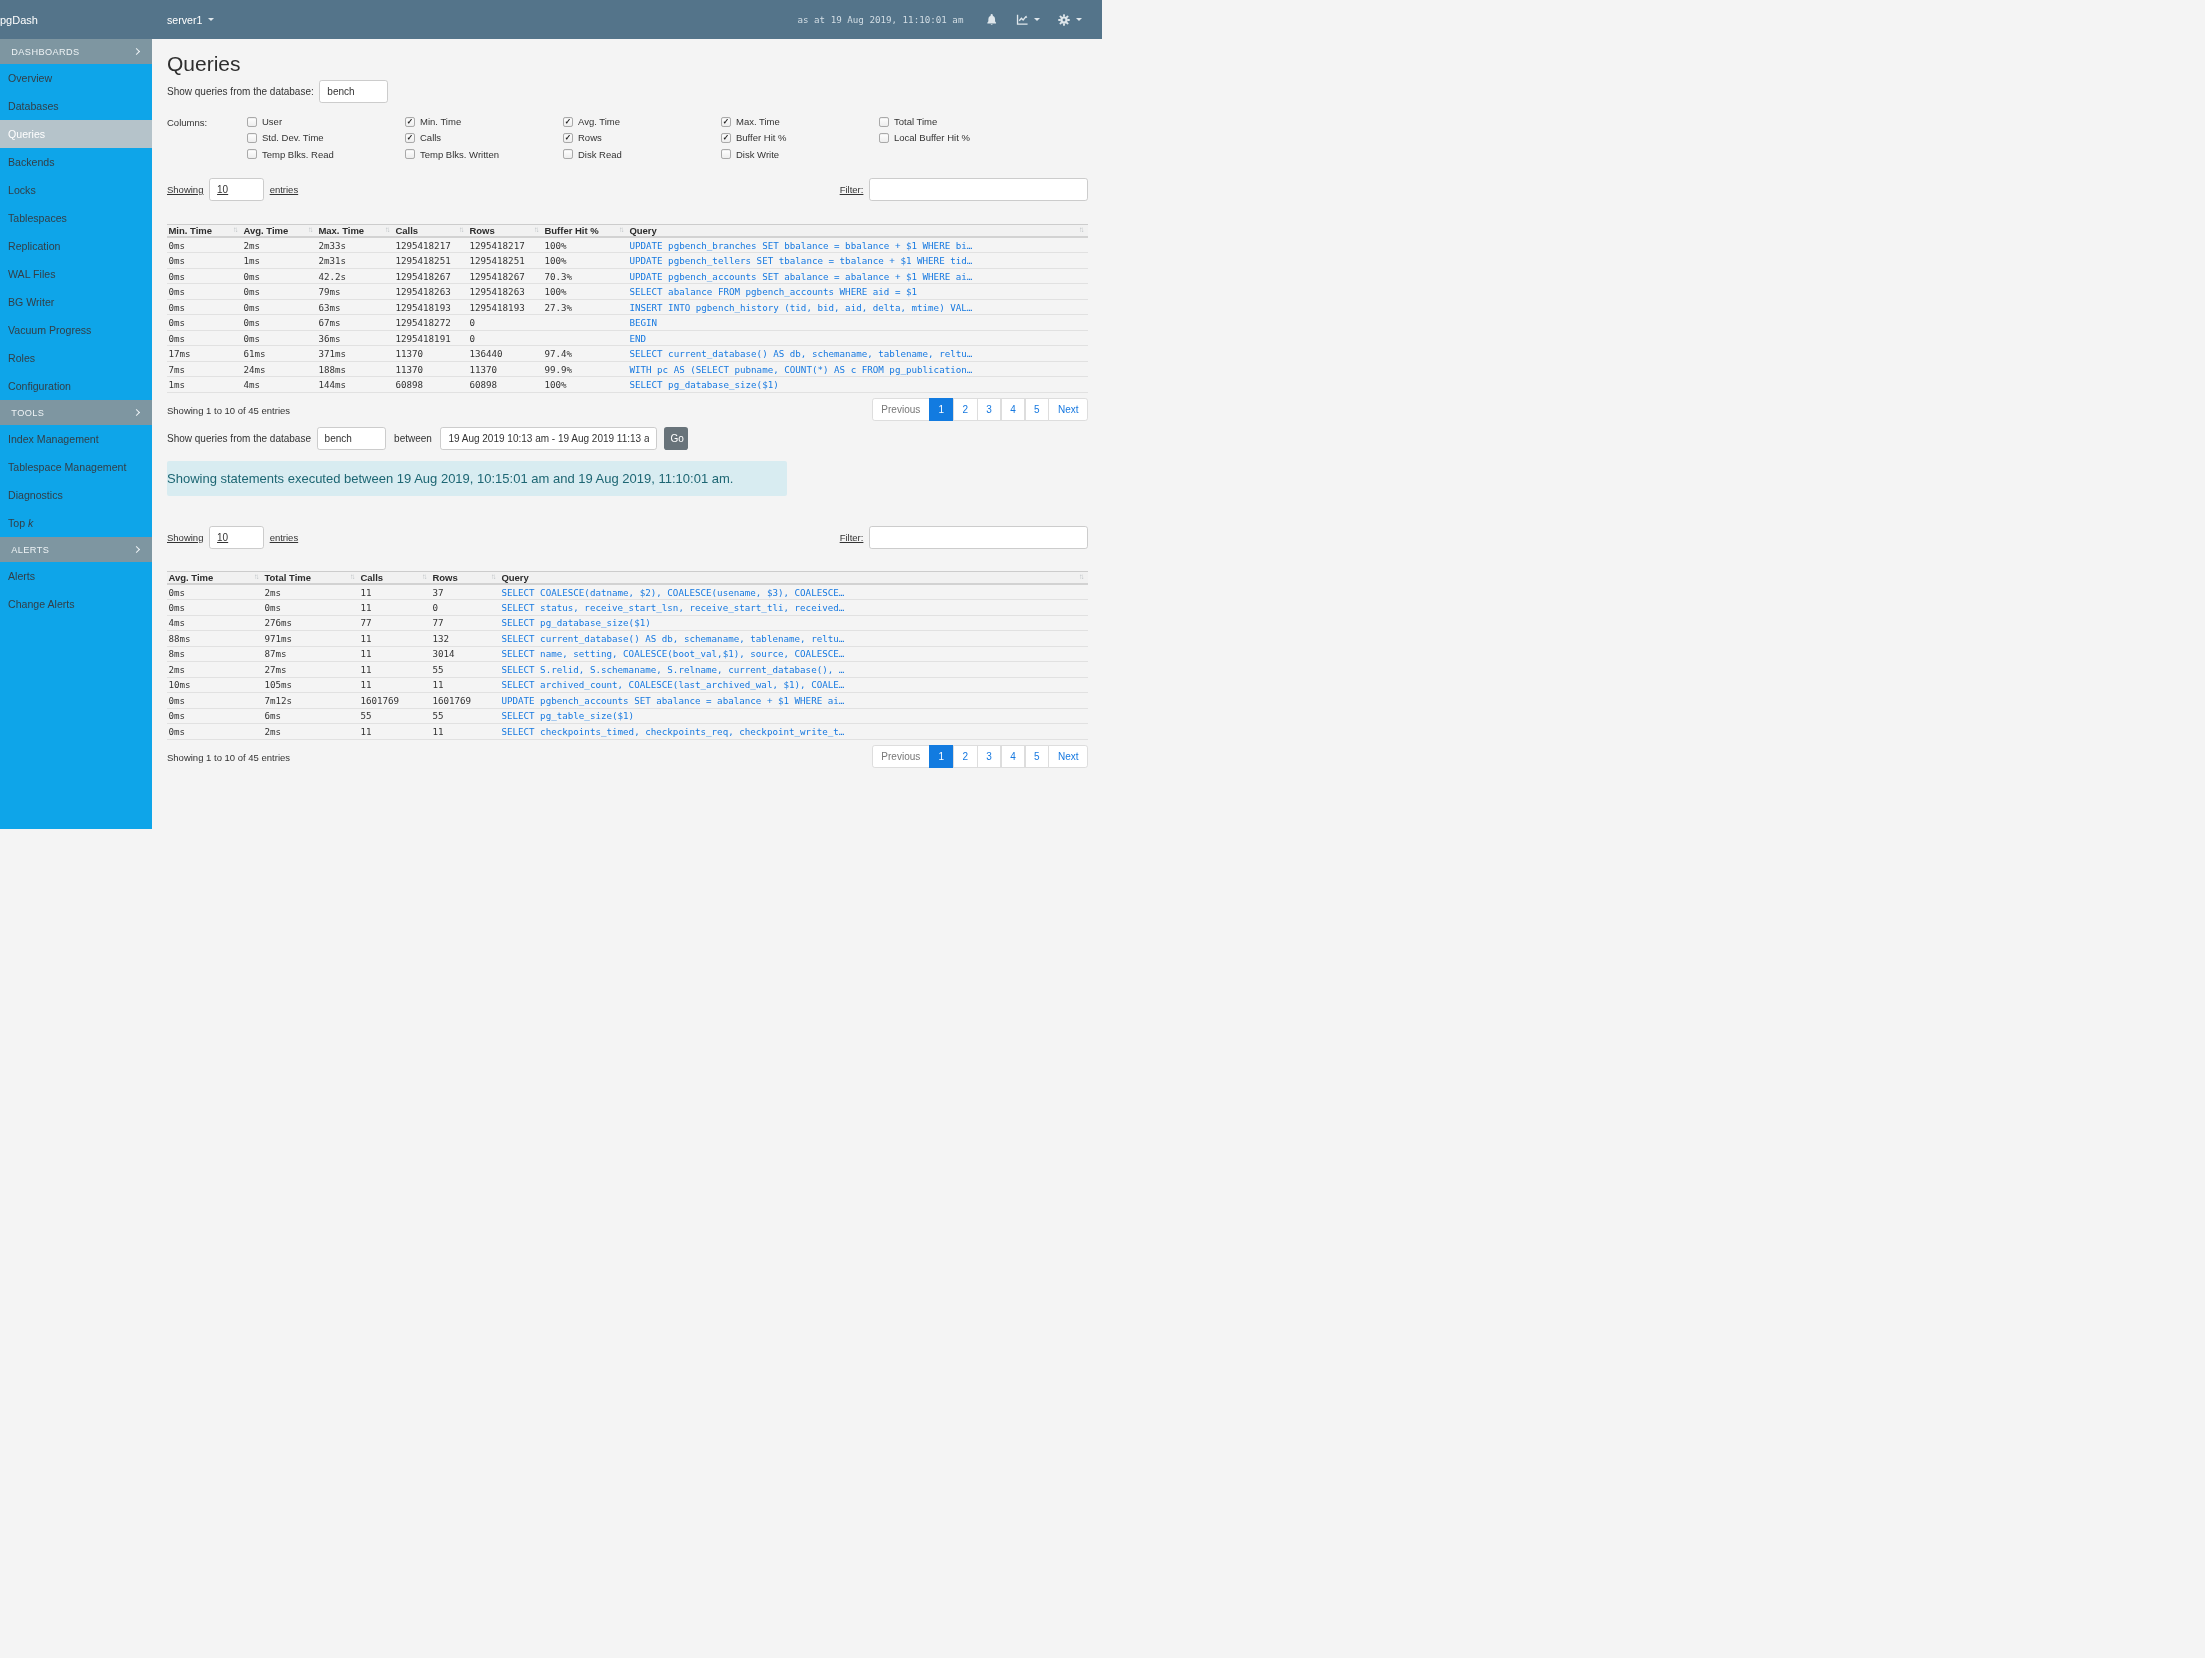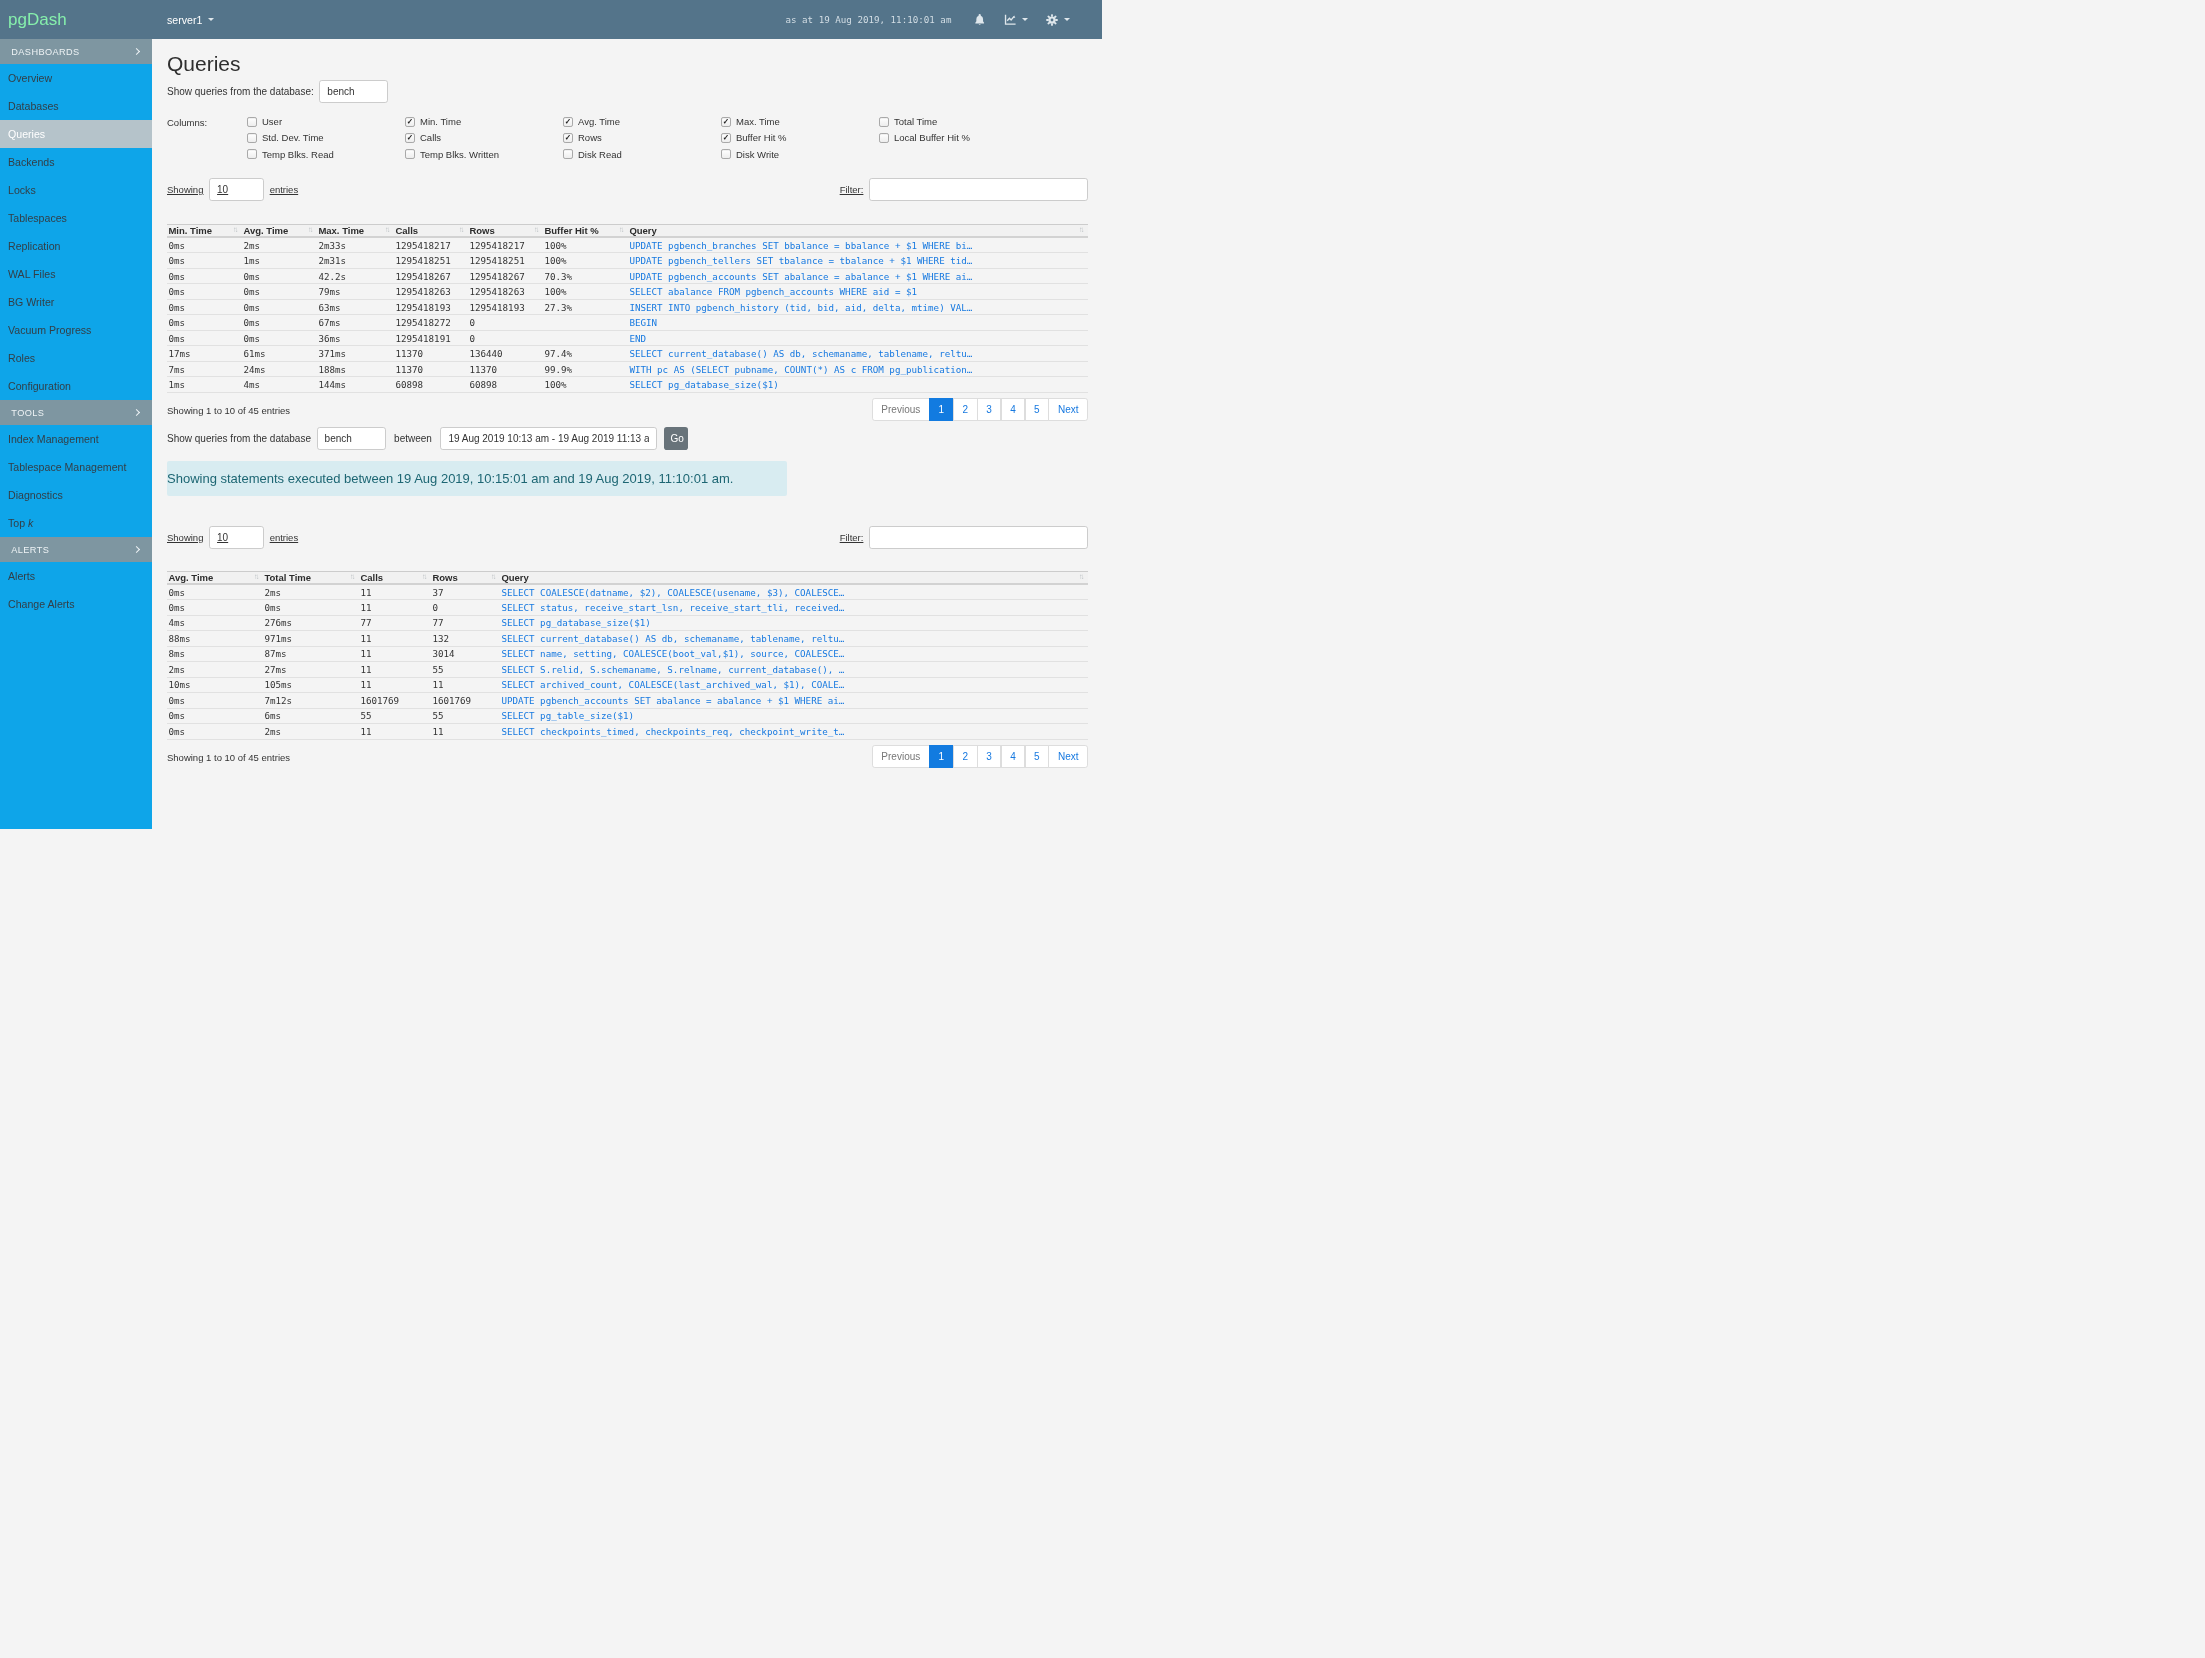--- a/index.html
+++ b/index.html
@@ -3,25 +3,25 @@
 <meta charset="utf-8">
 <style>
   * { box-sizing: border-box; }
   body {
     margin: 0; width: 1102px; height: 829px; overflow: hidden;
     font-family: "Liberation Sans", sans-serif; background: #f4f4f4; position: relative;
   }
   
   .topbar { position: absolute; top: 0; left: 0; width: 100%; height: 39px; background: #54748a;
     display: flex; align-items: center; color: #fff; z-index: 3; }
-  .brand { width: 155px; padding-left: 8px; font-size: 17px; color: #86efac; }
+  .brand { width: 155px; padding-left: 0; font-size: 11px; color: #ffffff; }
   .server { display: flex; align-items: center; font-size: 10.6px; gap: 5.6px; margin-left: 12px; cursor: pointer; }
   .caret { width: 0; height: 0; border-left: 3.5px solid transparent; border-right: 3.5px solid transparent;
     border-top: 3.5px solid #dfe7ec; }
-  .top-right { margin-left: auto; display: flex; align-items: center; gap: 17px; padding-right: 32px; }
+  .top-right { margin-left: auto; display: flex; align-items: center; gap: 17px; padding-right: 20px; }
   .timestamp { font-family: "DejaVu Sans Mono", monospace; font-size: 9.2px; color: #d3dee5; margin-right: 4.2px; }
   .icon-btn { display: flex; align-items: center; gap: 5px; cursor: pointer; }
   .icon-btn svg { display: block; }
   
   .sidebar { position: absolute; top: 39px; left: 0; width: 152px; bottom: 0; background: #0ea5e9; z-index: 2; }
   .side-band { height: 25px; background: #7e96a1; display: flex; align-items: center; justify-content: space-between;
     padding: 0 11.3px; color: #eef3f5; font-size: 9.2px; letter-spacing: 0.4px; cursor: pointer; }
   .chev { width: 5px; height: 5px; border-top: 1.4px solid #eef3f5; border-right: 1.4px solid #eef3f5;
     transform: rotate(45deg); margin-right: 1.4px; }
   .side-item { height: 28px; display: flex; align-items: center; padding-left: 8px; font-size: 10.6px;

